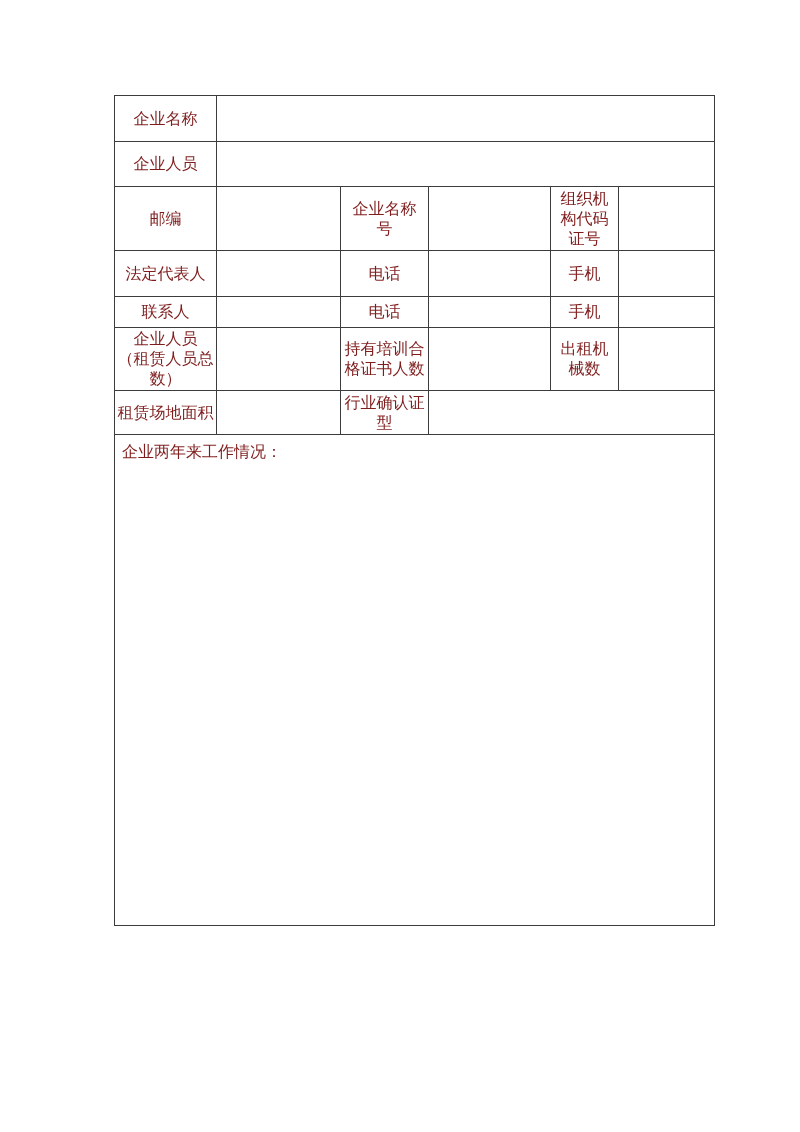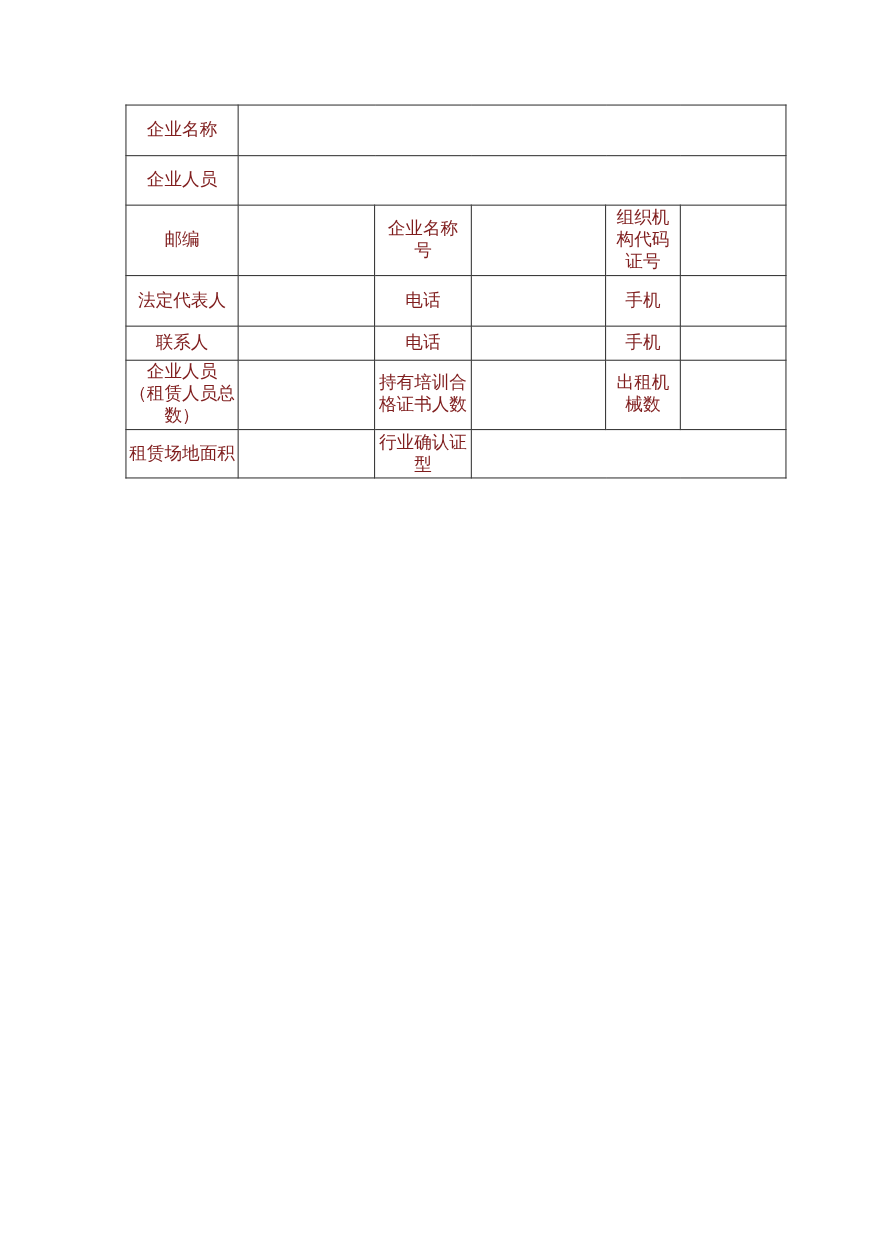--- a/index.html
+++ b/index.html
@@ -112,15 +112,20 @@
 械数</td>
         <td class="fld"></td>
       </tr>
       <tr style="height:44px">
         <td class="lbl">租赁场地面积</td>
         <td class="fld"></td>
         <td class="lbl">行业确认证
 型</td>
         <td class="fld" colspan="3"></td>
       </tr>
+      <tr style="height:491px">
+        <td class="big-cell" colspan="6">
+          <span class="lbl-inline">企业两年来工作情况：</span>
+        </td>
+      </tr>
     </tbody>
   </table>
 </div>
 
 </body></html>

